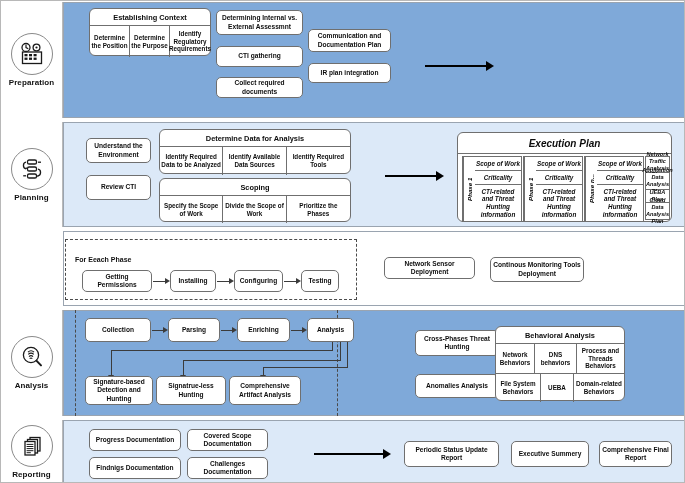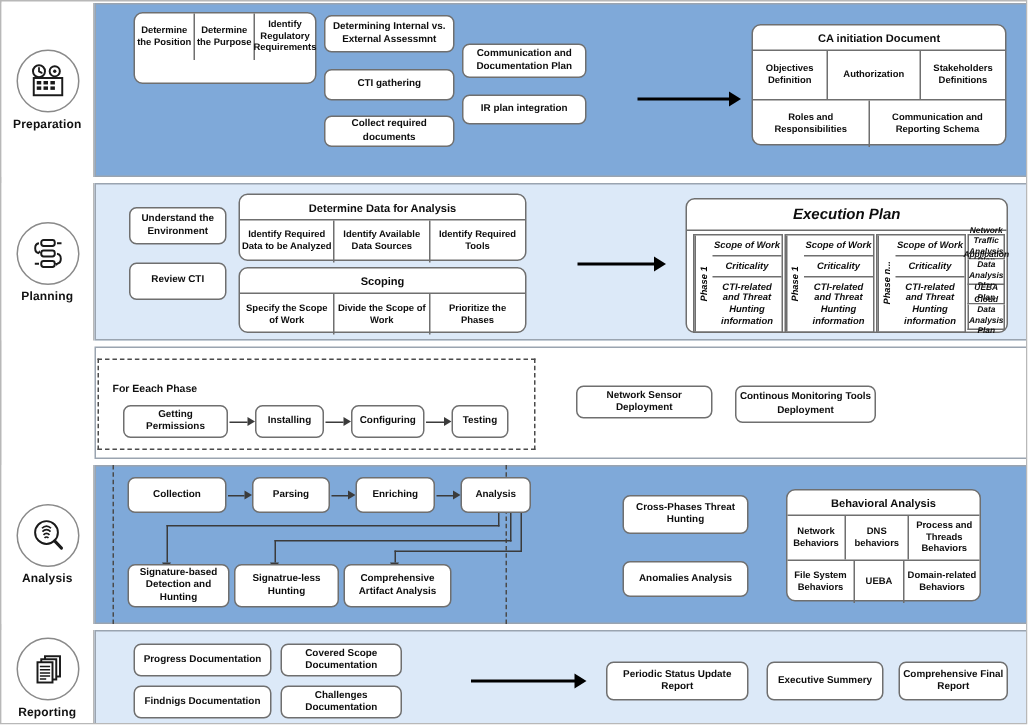--- a/index.html
+++ b/index.html
@@ -74,48 +74,37 @@
           <rect x="5.5" y="16.6" width="3" height="2.3" fill="#1a1a1a"></rect>
           <rect x="10" y="16.6" width="3" height="2.3" fill="#1a1a1a"></rect>
           <rect x="14.6" y="16.6" width="3" height="2.3" fill="#1a1a1a"></rect>
         </svg>
       </div>
       <div class="rlabel">Preparation</div>
     </div>
     <div class="row-band band-dark"></div>
 
     <div class="grp" style="left:88px;top:6px;width:122px;height:48px;">
+      <div class="grp-title">Establishing Context</div>
       <div class="cellrow" style="height:31px;">
         <div class="cell" style="width:40px;height:31px;">Determine the Position</div>
         <div class="cell" style="width:40px;height:31px;">Determine the Purpose</div>
         <div class="cell" style="width:40px;height:31px;">Identify Regulatory Requirements</div>
       </div>
     </div>
 
 
     <div class="bx rnd" style="left:215px;top:8px;width:87px;height:25px;">Determining  Internal vs. External Assessmnt</div>
     <div class="bx rnd" style="left:215px;top:44px;width:87px;height:21px;">CTI gathering</div>
     <div class="bx rnd" style="left:215px;top:75px;width:87px;height:21px;">Collect required documents</div>
     <div class="bx rnd" style="left:307px;top:27px;width:83px;height:23px;">Communication and Documentation Plan</div>
     <div class="bx rnd" style="left:307px;top:61px;width:83px;height:20px;">IR plan integration</div>
 
     <div class="arrow-h" style="left:424px;top:63px;width:62px;"></div>
 
-    <div class="grp" style="left:500px;top:14px;width:170px;height:81px;">
-      <div class="grp-title">CA initiation Document</div>
-      <div class="cellrow rowsep" style="height:32px;">
-        <div class="cell" style="width:50px;height:32px;">Objectives Definition</div>
-        <div class="cell" style="width:62px;height:32px;">Authorization</div>
-        <div class="cell" style="width:56px;height:32px;">Stakeholders Definitions</div>
-      </div>
-      <div class="cellrow" style="height:31px;">
-        <div class="cell" style="width:78px;height:31px;">Roles and Responsibilities</div>
-        <div class="cell" style="width:90px;height:31px;">Communication and Reporting Schema</div>
-      </div>
-    </div>
   </div>
 
   <div class="row" style="top:121px;height:105px;">
     <div class="row-icon">
       <div class="circ">
         <svg width="26" height="26" viewBox="0 0 26 26">
           <rect x="8.5" y="4" width="9" height="4" rx="1.6" fill="none" stroke="#1a1a1a" stroke-width="1.3"></rect>
           <rect x="8.5" y="11" width="9" height="4" rx="1.6" fill="none" stroke="#1a1a1a" stroke-width="1.3"></rect>
           <rect x="8.5" y="18" width="9" height="4" rx="1.6" fill="none" stroke="#1a1a1a" stroke-width="1.3"></rect>
           <path d="M7 6.2 C3.6 6.6 3.6 12.4 7 12.8" fill="none" stroke="#1a1a1a" stroke-width="1.3"></path>
@@ -250,21 +239,21 @@
     <div class="vline" style="left:346px;top:32px;height:26px;"></div>
     <div class="varrow" style="left:262px;top:57px;height:8px;"></div>
 
     <div class="bx rnd" style="left:84px;top:66px;width:68px;height:29px;">Signature-based Detection and Hunting</div>
     <div class="bx rnd" style="left:155px;top:66px;width:70px;height:29px;">Signatrue-less Hunting</div>
     <div class="bx rnd" style="left:228px;top:66px;width:72px;height:29px;">Comprehensive Artifact Analysis</div>
 
     <div class="bx rnd" style="left:414px;top:20px;width:84px;height:26px;">Cross-Phases Threat Hunting</div>
     <div class="bx rnd" style="left:414px;top:64px;width:84px;height:24px;">Anomalies Analysis</div>
 
-    <div class="grp" style="left:523px;top:16px;width:130px;height:75px;">
+    <div class="grp" style="left:494px;top:16px;width:130px;height:75px;">
       <div class="grp-title">Behavioral Analysis</div>
       <div class="cellrow rowsep" style="height:29px;">
         <div class="cell" style="width:39px;height:29px;">Network Behaviors</div>
         <div class="cell" style="width:42px;height:29px;">DNS behaviors</div>
         <div class="cell" style="width:47px;height:29px;">Process and Threads Behaviors</div>
       </div>
       <div class="cellrow" style="height:28px;">
         <div class="cell" style="width:45px;height:28px;">File System Behaviors</div>
         <div class="cell" style="width:33px;height:28px;">UEBA</div>
         <div class="cell" style="width:50px;height:28px;">Domain-related Behaviors</div>

